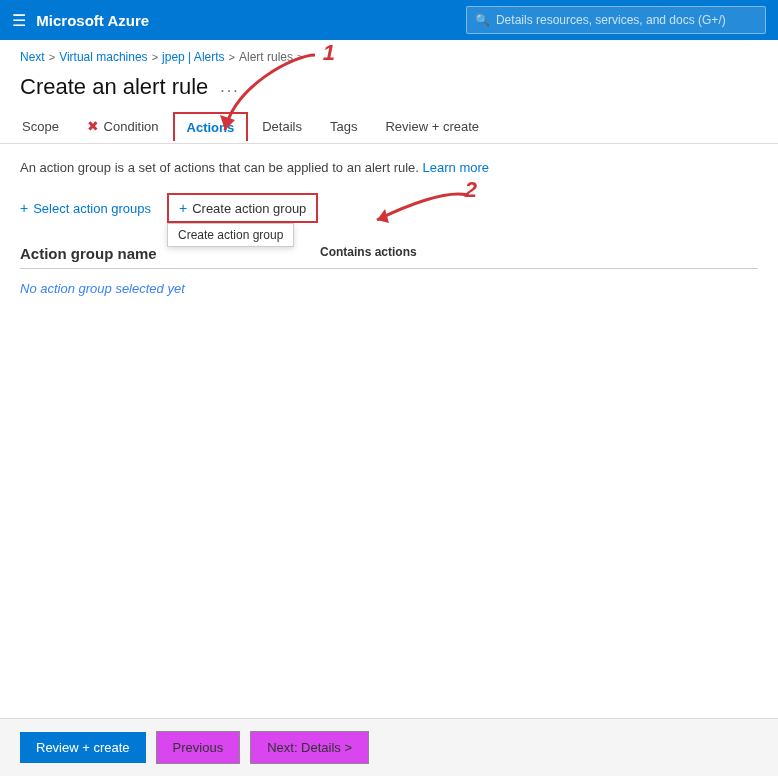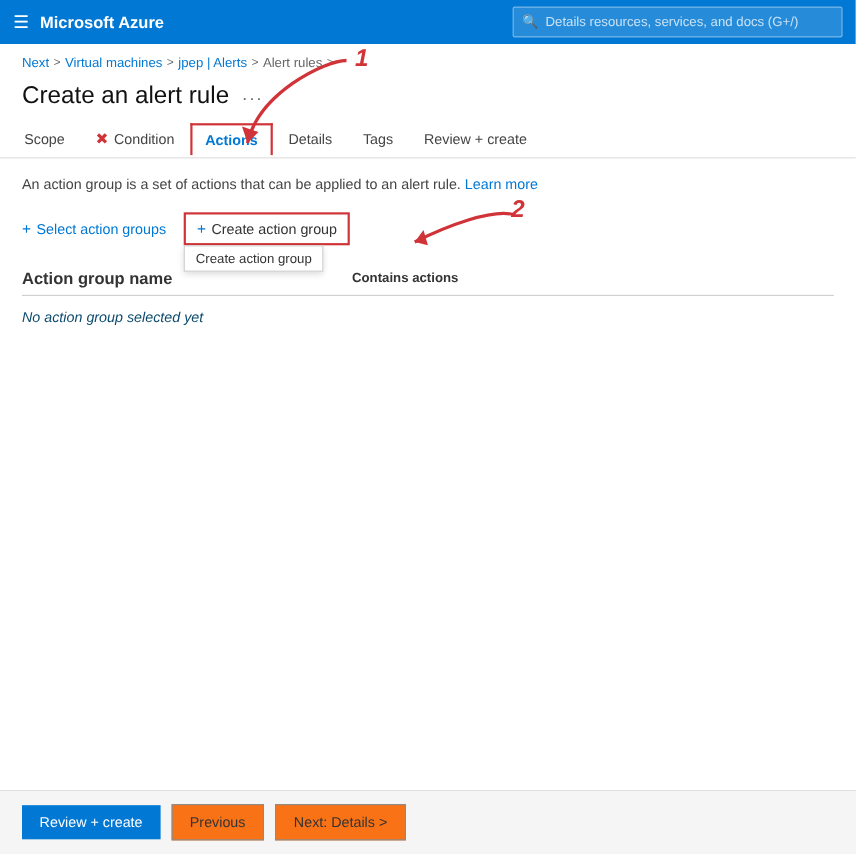--- a/index.html
+++ b/index.html
@@ -159,21 +159,21 @@
       width: 300px;
     }
     .col-actions-h {
       font-weight: 600;
       font-size: 12px;
       color: #333;
     }
     .empty-row {
       padding: 12px 0;
       font-size: 13px;
-      color: #0c4a6e;
+      color: #3b82f6;
       font-style: italic;
     }
 
     
     .tooltip-box {
       position: absolute;
       background: #fff;
       border: 1px solid #ccc;
       padding: 4px 10px;
       font-size: 12px;
@@ -199,21 +199,21 @@
     .btn-primary {
       background: #0078d4;
       color: #fff;
       border: none;
       padding: 8px 16px;
       font-size: 13px;
       cursor: pointer;
       font-family: inherit;
     }
     .btn-secondary {
-      background: #f97316;
+      background: #d946ef;
       color: #333;
       border: 1px solid #8a8a8a;
       padding: 8px 16px;
       font-size: 13px;
       cursor: pointer;
       font-family: inherit;
     }
     .annotation-num {
       color: #d13438;
       font-size: 22px;

